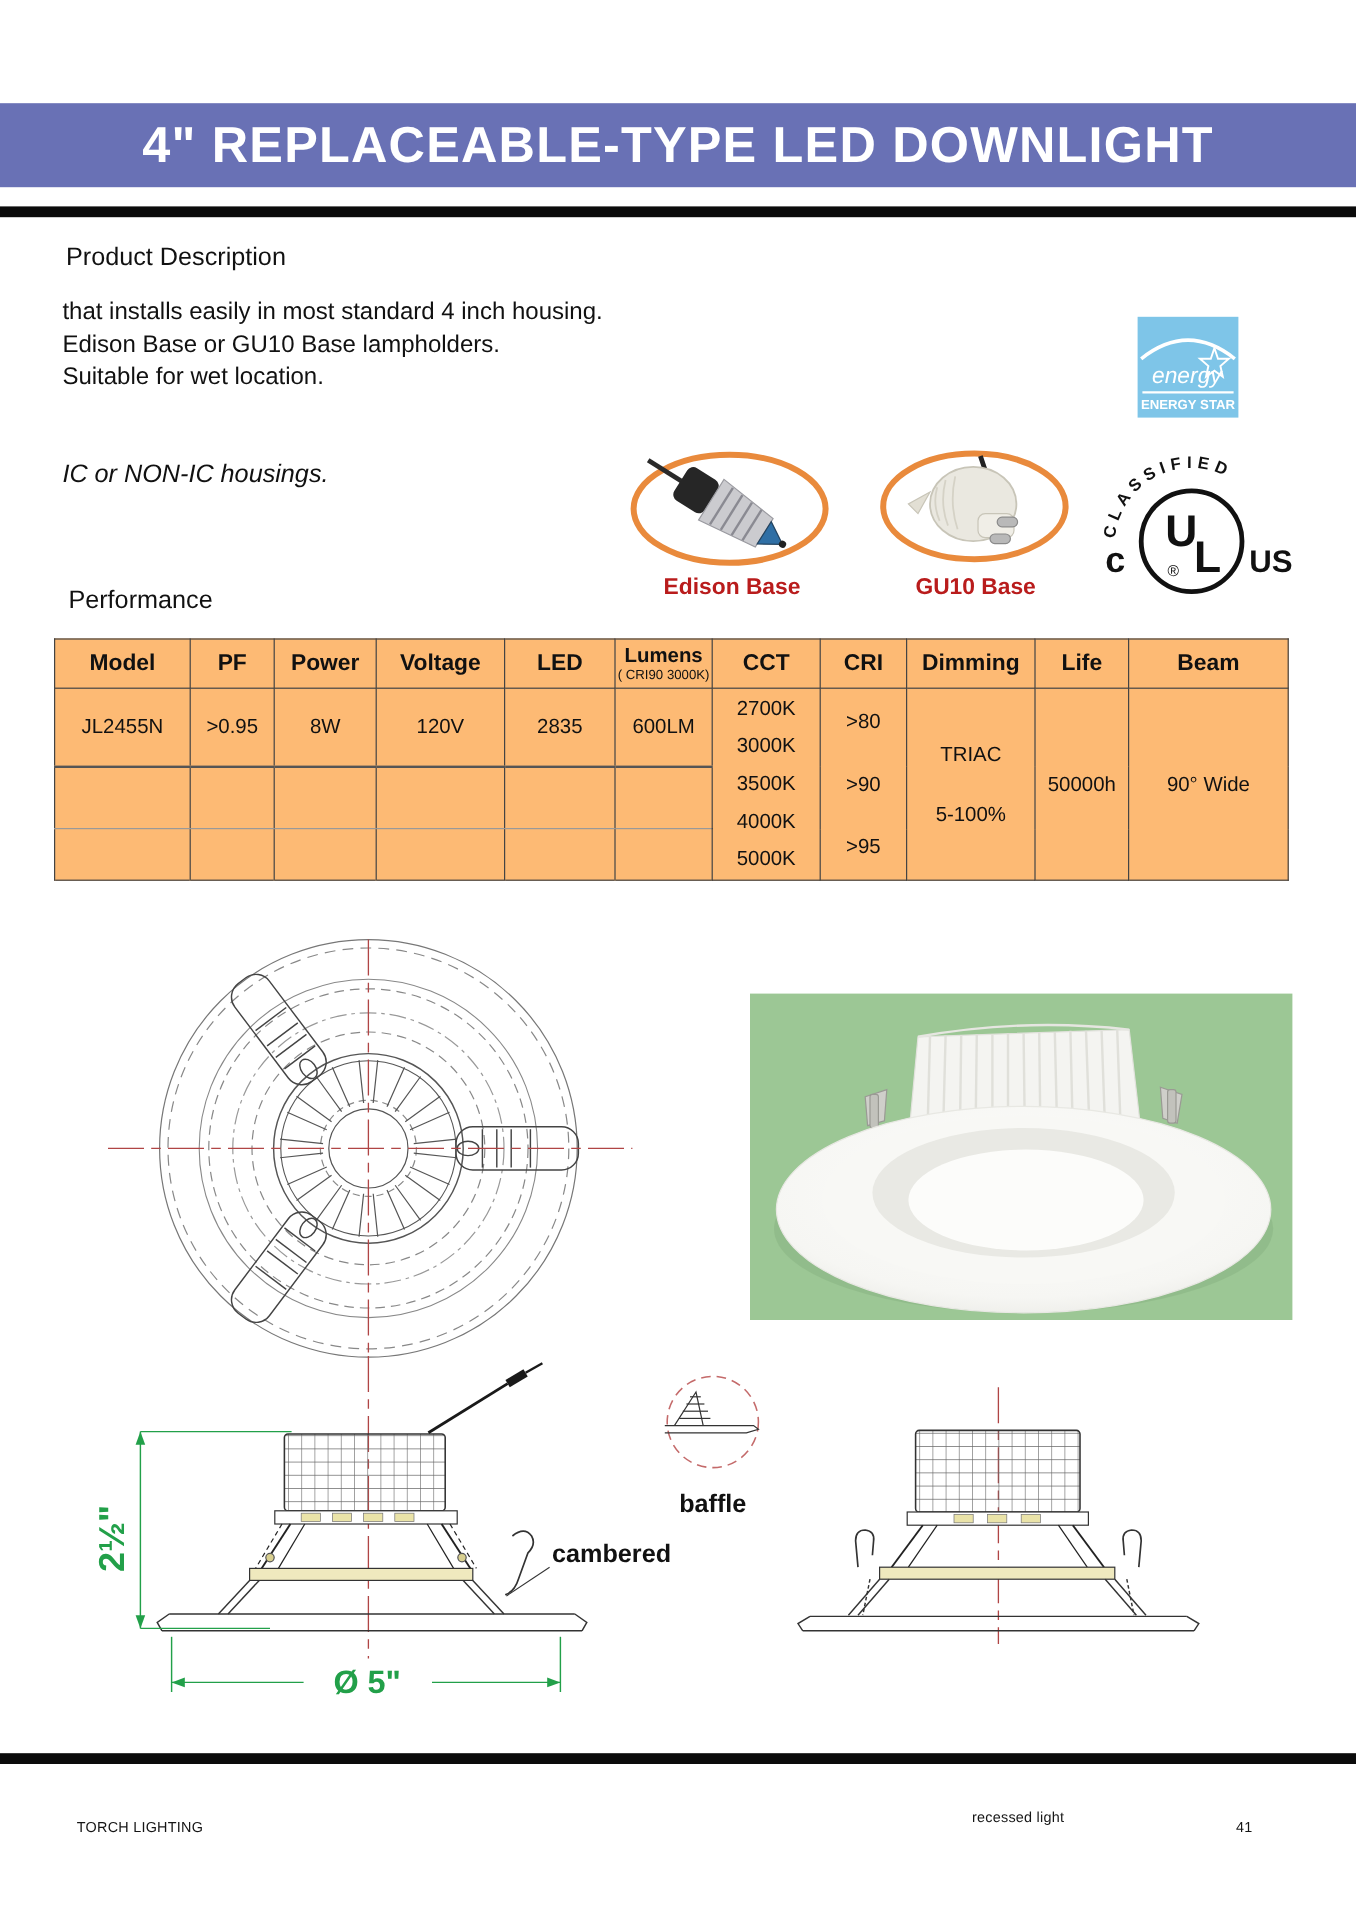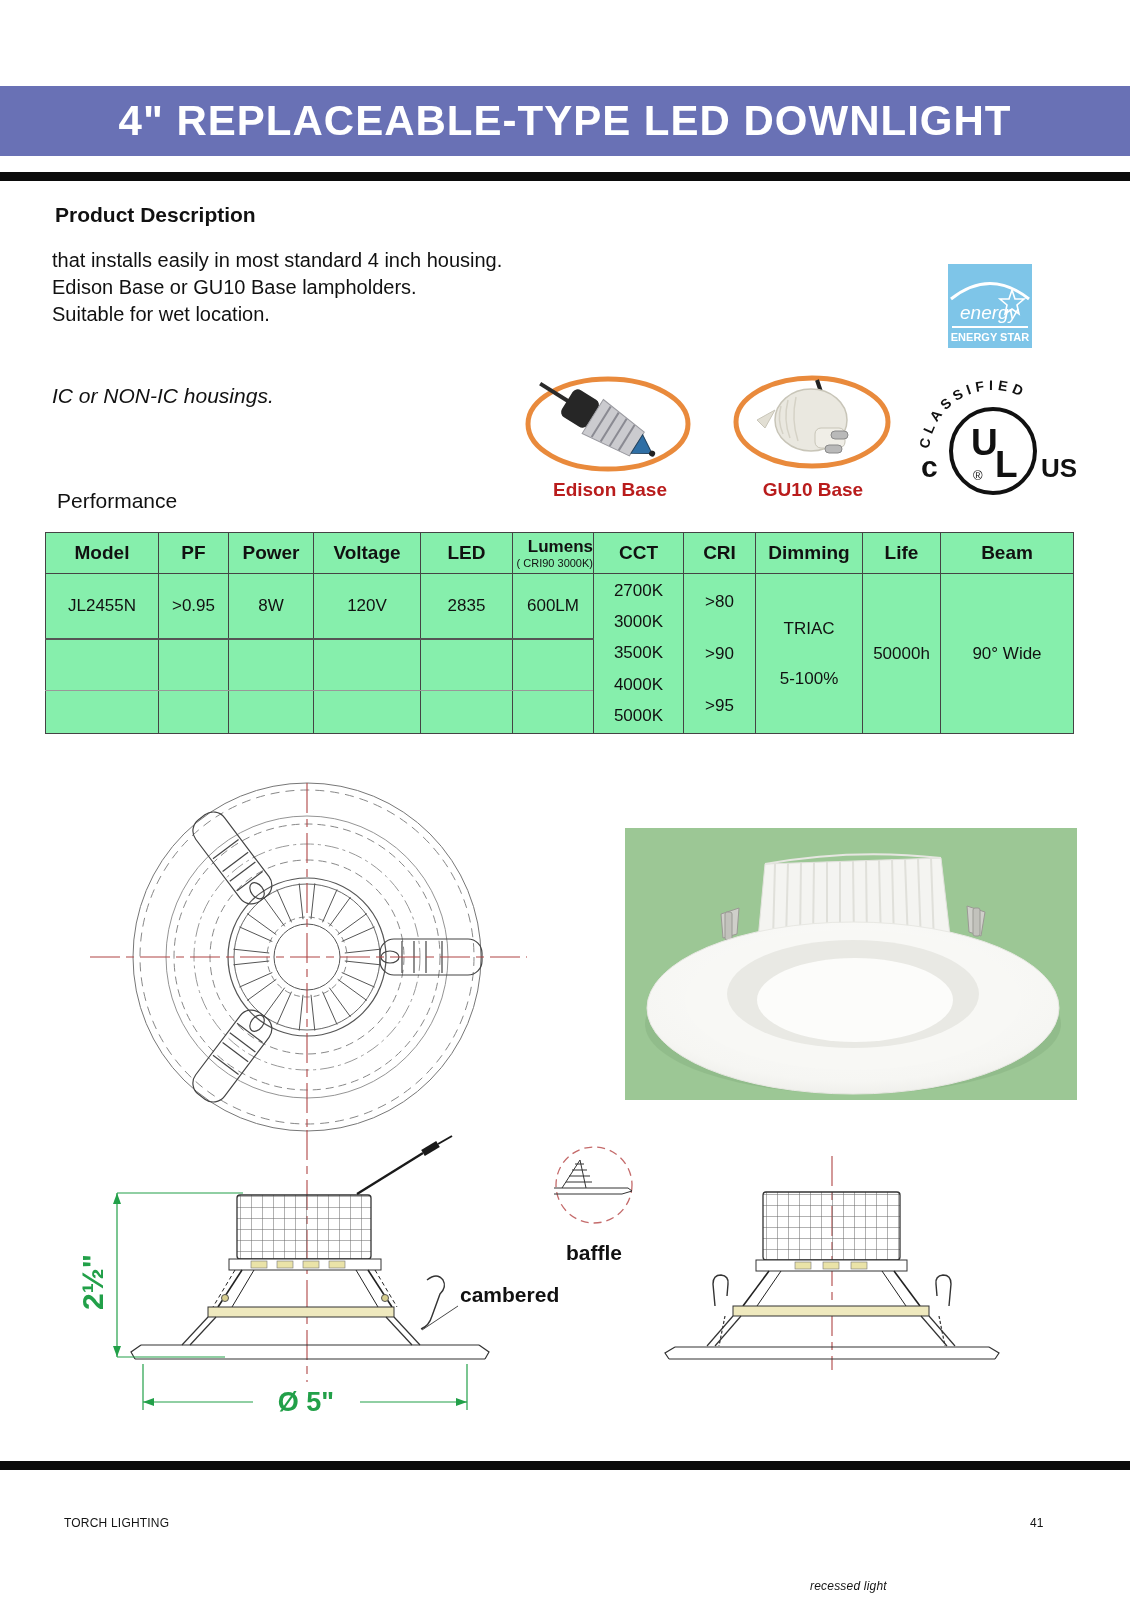--- a/index.html
+++ b/index.html
@@ -3,28 +3,28 @@
 <meta charset="utf-8">
 <style>
   html,body{margin:0;padding:0;background:#fff;}
   .page{position:relative;width:1130px;height:1600px;background:#fff;overflow:hidden;
         font-family:"Liberation Sans",sans-serif;color:#111;}
   .abs{position:absolute;}
   .band{left:0;top:86px;width:1130px;height:70px;background:#6971B5;
         display:flex;align-items:center;justify-content:center;}
   .band span{font-size:42px;font-weight:bold;color:#fff;letter-spacing:1px;white-space:nowrap;}
   .rule{left:0;width:1130px;height:9px;background:#0b0b0b;}
-  .h-desc{left:55px;top:203px;font-size:21px;font-weight:bold;}
+  .h-desc{left:55px;top:203px;font-size:21px;font-weight:normal;}
   .desc{left:52px;top:247px;font-size:20px;line-height:27px;width:800px;}
   .ic{left:52px;top:384px;font-size:21px;font-style:italic;}
   .fin{left:52px;top:444px;font-size:21px;}
   .h-perf{left:57px;top:489px;font-size:21px;font-weight:normal;}
   .base-label{font-size:19px;font-weight:bold;text-align:center;width:160px;color:#b91c1c;}
   table.perf{position:absolute;left:45px;top:532px;width:1028px;border-collapse:collapse;
-             table-layout:fixed;background:#86efac;border:1px solid #444;}
+             table-layout:fixed;background:#fdba74;border:1px solid #444;}
   table.perf th{border:1px solid #444;font-size:19px;font-weight:bold;height:40px;
                 text-align:center;vertical-align:middle;padding:0;}
   table.perf td{border-left:1px solid #444;border-right:1px solid #444;text-align:center;
                 font-size:17px;padding:0;vertical-align:middle;}
   td.r1{height:64px;border-bottom:2px solid #555;}
   td.r2{height:50px;border-bottom:1px solid #999;}
   td.r3{height:42px;}
   td.span-cell{border:1px solid #444;}
   .stack{display:flex;flex-direction:column;justify-content:space-around;height:156px;}
   .lum-note{font-size:11px;font-weight:normal;}
@@ -119,21 +119,21 @@
         <col style="width:78px">
         <col style="width:133px">
     </colgroup>
     <tbody>
         <tr>
       <th>Model</th>
       <th>PF</th>
       <th>Power</th>
       <th>Voltage</th>
       <th>LED</th>
-      <th style="font-size:17px;text-align:right;">
+      <th style="font-size:17px;">
         <div>Lumens</div>
         <div class="lum-note">( CRI90 3000K)</div>
       </th>
       <th>CCT</th>
       <th>CRI</th>
       <th>Dimming</th>
       <th>Life</th>
       <th>Beam</th>
     </tr>
     <tr>
@@ -356,16 +356,16 @@
         <line x1="24" y1="209" x2="350" y2="209"></line>
       <path d="M30,197 L20,203 L24,209"></path>
         <path d="M344,197 L354,203 L350,209"></path>
       <line x1="80" y1="166" x2="74" y2="196" stroke-dasharray="3 2"></line>
       <line x1="294" y1="166" x2="300" y2="196" stroke-dasharray="3 2"></line>
     </g>
   </svg>
 
   <div class="abs rule" style="top:1461px;"></div>
   <div class="abs foot" style="left:64px;top:1516px;">TORCH LIGHTING</div>
-  <div class="abs foot" style="left:810px;top:1579px;font-style:italic;">recessed  light</div>
+  <div class="abs foot" style="left:810px;top:1507px;">recessed  light</div>
   <div class="abs foot" style="left:1030px;top:1516px;">41</div>
 
 </div>
 
 </body></html>

